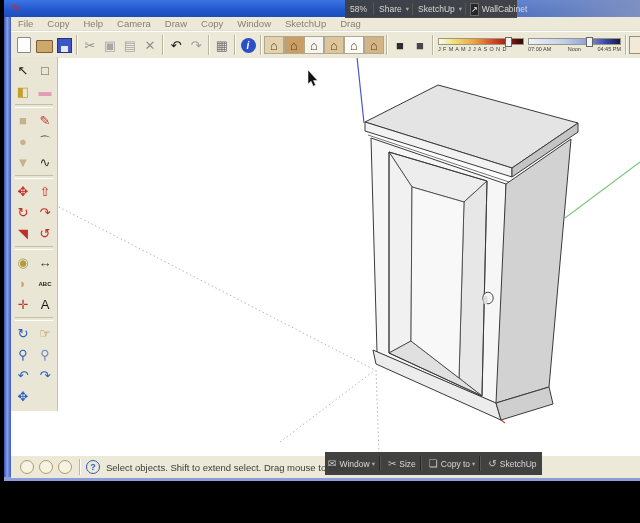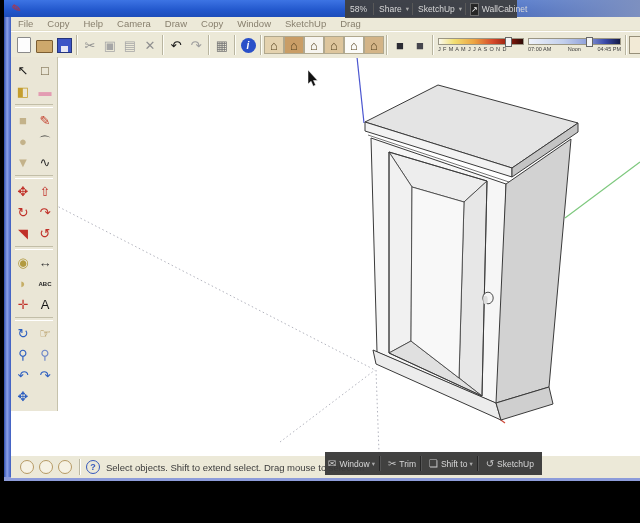--- a/index.html
+++ b/index.html
@@ -301,23 +301,23 @@
     <span class="fs-box">↗</span>
     <span>WallCabinet</span>
   </div>
 
   <div id="overlay-bottom">
     <span class="ov-icon">✉</span>
     <span class="ov-label">Window</span>
     <span class="ov-caret">▾</span>
     <span class="ov-sep"></span>
     <span class="ov-icon">✂</span>
-    <span class="ov-label">Trim</span>
+    <span class="ov-label">Size</span>
     <span class="ov-sep"></span>
     <span class="ov-icon">❏</span>
-    <span class="ov-label">Shift to</span>
+    <span class="ov-label">Copy to</span>
     <span class="ov-caret">▾</span>
     <span class="ov-sep"></span>
     <span class="ov-icon">↺</span>
     <span class="ov-label">SketchUp</span>
   </div>
 
 </div>
 
 </body></html>

